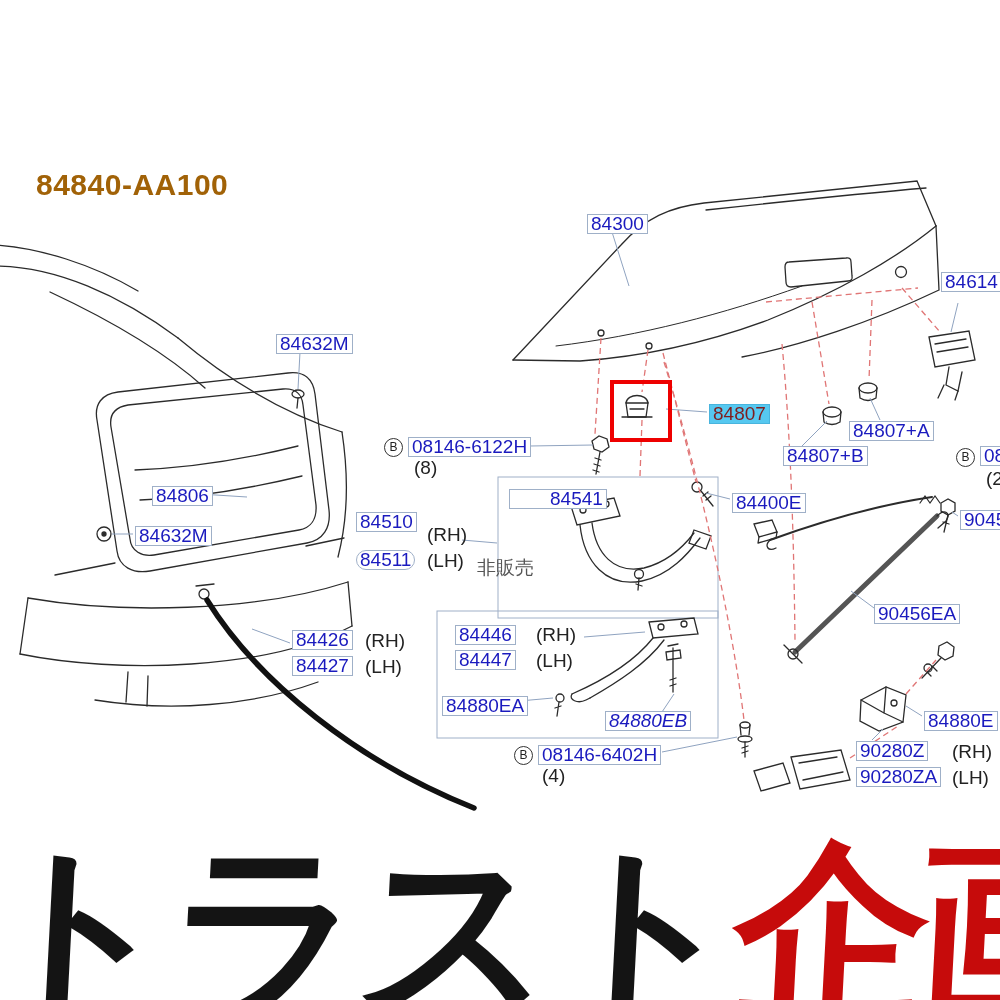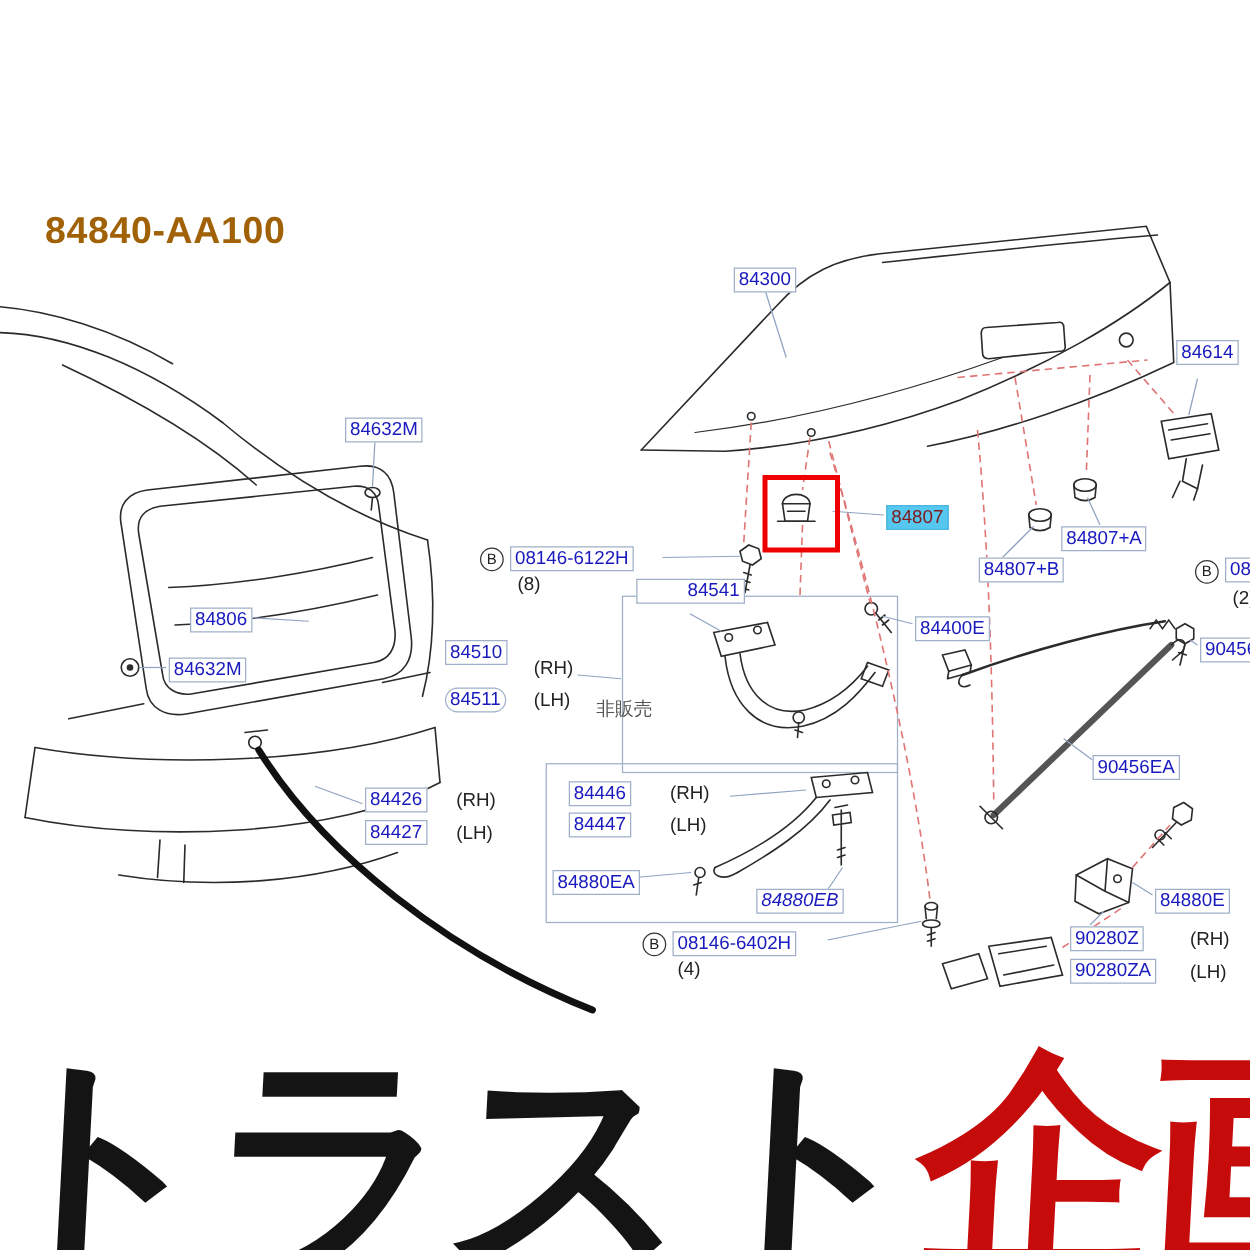--- a/index.html
+++ b/index.html
@@ -1,21 +1,21 @@
 <!DOCTYPE html>
 <html><head>
 <meta charset="utf-8">
 <style>
   html,body{margin:0;padding:0;background:#fff;}
   #page{position:relative;width:1000px;height:1000px;background:#ffffff;overflow:hidden;
         font-family:"Liberation Sans",sans-serif;}
   .title{position:absolute;left:36px;top:168px;font-size:30px;font-weight:bold;color:#a16207;
          letter-spacing:0.5px;}
   svg{position:absolute;left:0;top:0;}
-  .label{position:absolute;font-size:15px;color:#1a1abe;white-space:nowrap;z-index:5;}
+  .label{position:absolute;font-size:19px;color:#1a1abe;white-space:nowrap;z-index:5;}
   .label.boxed{border:1px solid #9fb0c8;padding:0 3px;line-height:18px;background:#ffffff;}
   .label.plain{color:#222222;line-height:18px;}
   .label.plain-gray{color:#555555;line-height:18px;}
   .label.highlight{background:#56c8f0;border:1px solid #49b4dd;padding:0 3px;line-height:18px;color:#7f1d1d;}
   .label.circle{width:17px;height:17px;border:1.3px solid #333;border-radius:50%;color:#222;
                 text-align:center;line-height:17px;font-size:12px;background:#fff;padding:0;}
   .red-box{position:absolute;left:610px;top:380px;width:54px;height:54px;border:4px solid #ee0000;z-index:4;}
   .watermark{position:absolute;left:-20px;bottom:-30px;width:1045px;text-align:center;
              font-size:196px;font-weight:bold;line-height:1;letter-spacing:-12px;white-space:nowrap;
              font-family:"DejaVu Sans",sans-serif;transform:skewX(-3deg);z-index:8;}
@@ -195,21 +195,21 @@
       <div class="label boxed" style="left: 276px; top: 334px;">84632M</div>
       <div class="label boxed" style="left: 152px; top: 486px;">84806</div>
       <div class="label boxed" style="left: 135px; top: 526px;">84632M</div>
       <div class="label boxed" style="left: 356px; top: 512px;">84510</div>
       <div class="label boxed" style="left: 356px; top: 550px; border-radius: 10px;">84511</div>
       <div class="label plain" style="left: 427px; top: 526px;">(RH)</div>
       <div class="label plain" style="left: 427px; top: 552px;">(LH)</div>
       <div class="label circle" style="left: 384px; top: 438px;">B</div>
       <div class="label boxed" style="left: 408px; top: 437px;">08146-6122H</div>
       <div class="label plain" style="left: 414px; top: 459px;">(8)</div>
-      <div class="label boxed" style="left: 509px; top: 463px; padding-left: 40px;">84541</div>
+      <div class="label boxed" style="left: 509px; top: 489px; padding-left: 40px;">84541</div>
       <div class="label plain-gray" style="left: 477px; top: 559px;">非販売</div>
       <div class="label boxed" style="left: 732px; top: 493px;">84400E</div>
       <div class="label highlight" style="left: 709px; top: 404px;">84807</div>
       <div class="label boxed" style="left: 849px; top: 421px;">84807+A</div>
       <div class="label boxed" style="left: 783px; top: 446px;">84807+B</div>
       <div class="label circle" style="left: 956px; top: 448px;">B</div>
       <div class="label boxed" style="left: 980px; top: 446px;">08146</div>
       <div class="label plain" style="left: 986px; top: 470px;">(2)</div>
       <div class="label boxed" style="left: 960px; top: 510px;">90456</div>
       <div class="label boxed" style="left: 874px; top: 604px;">90456EA</div>

